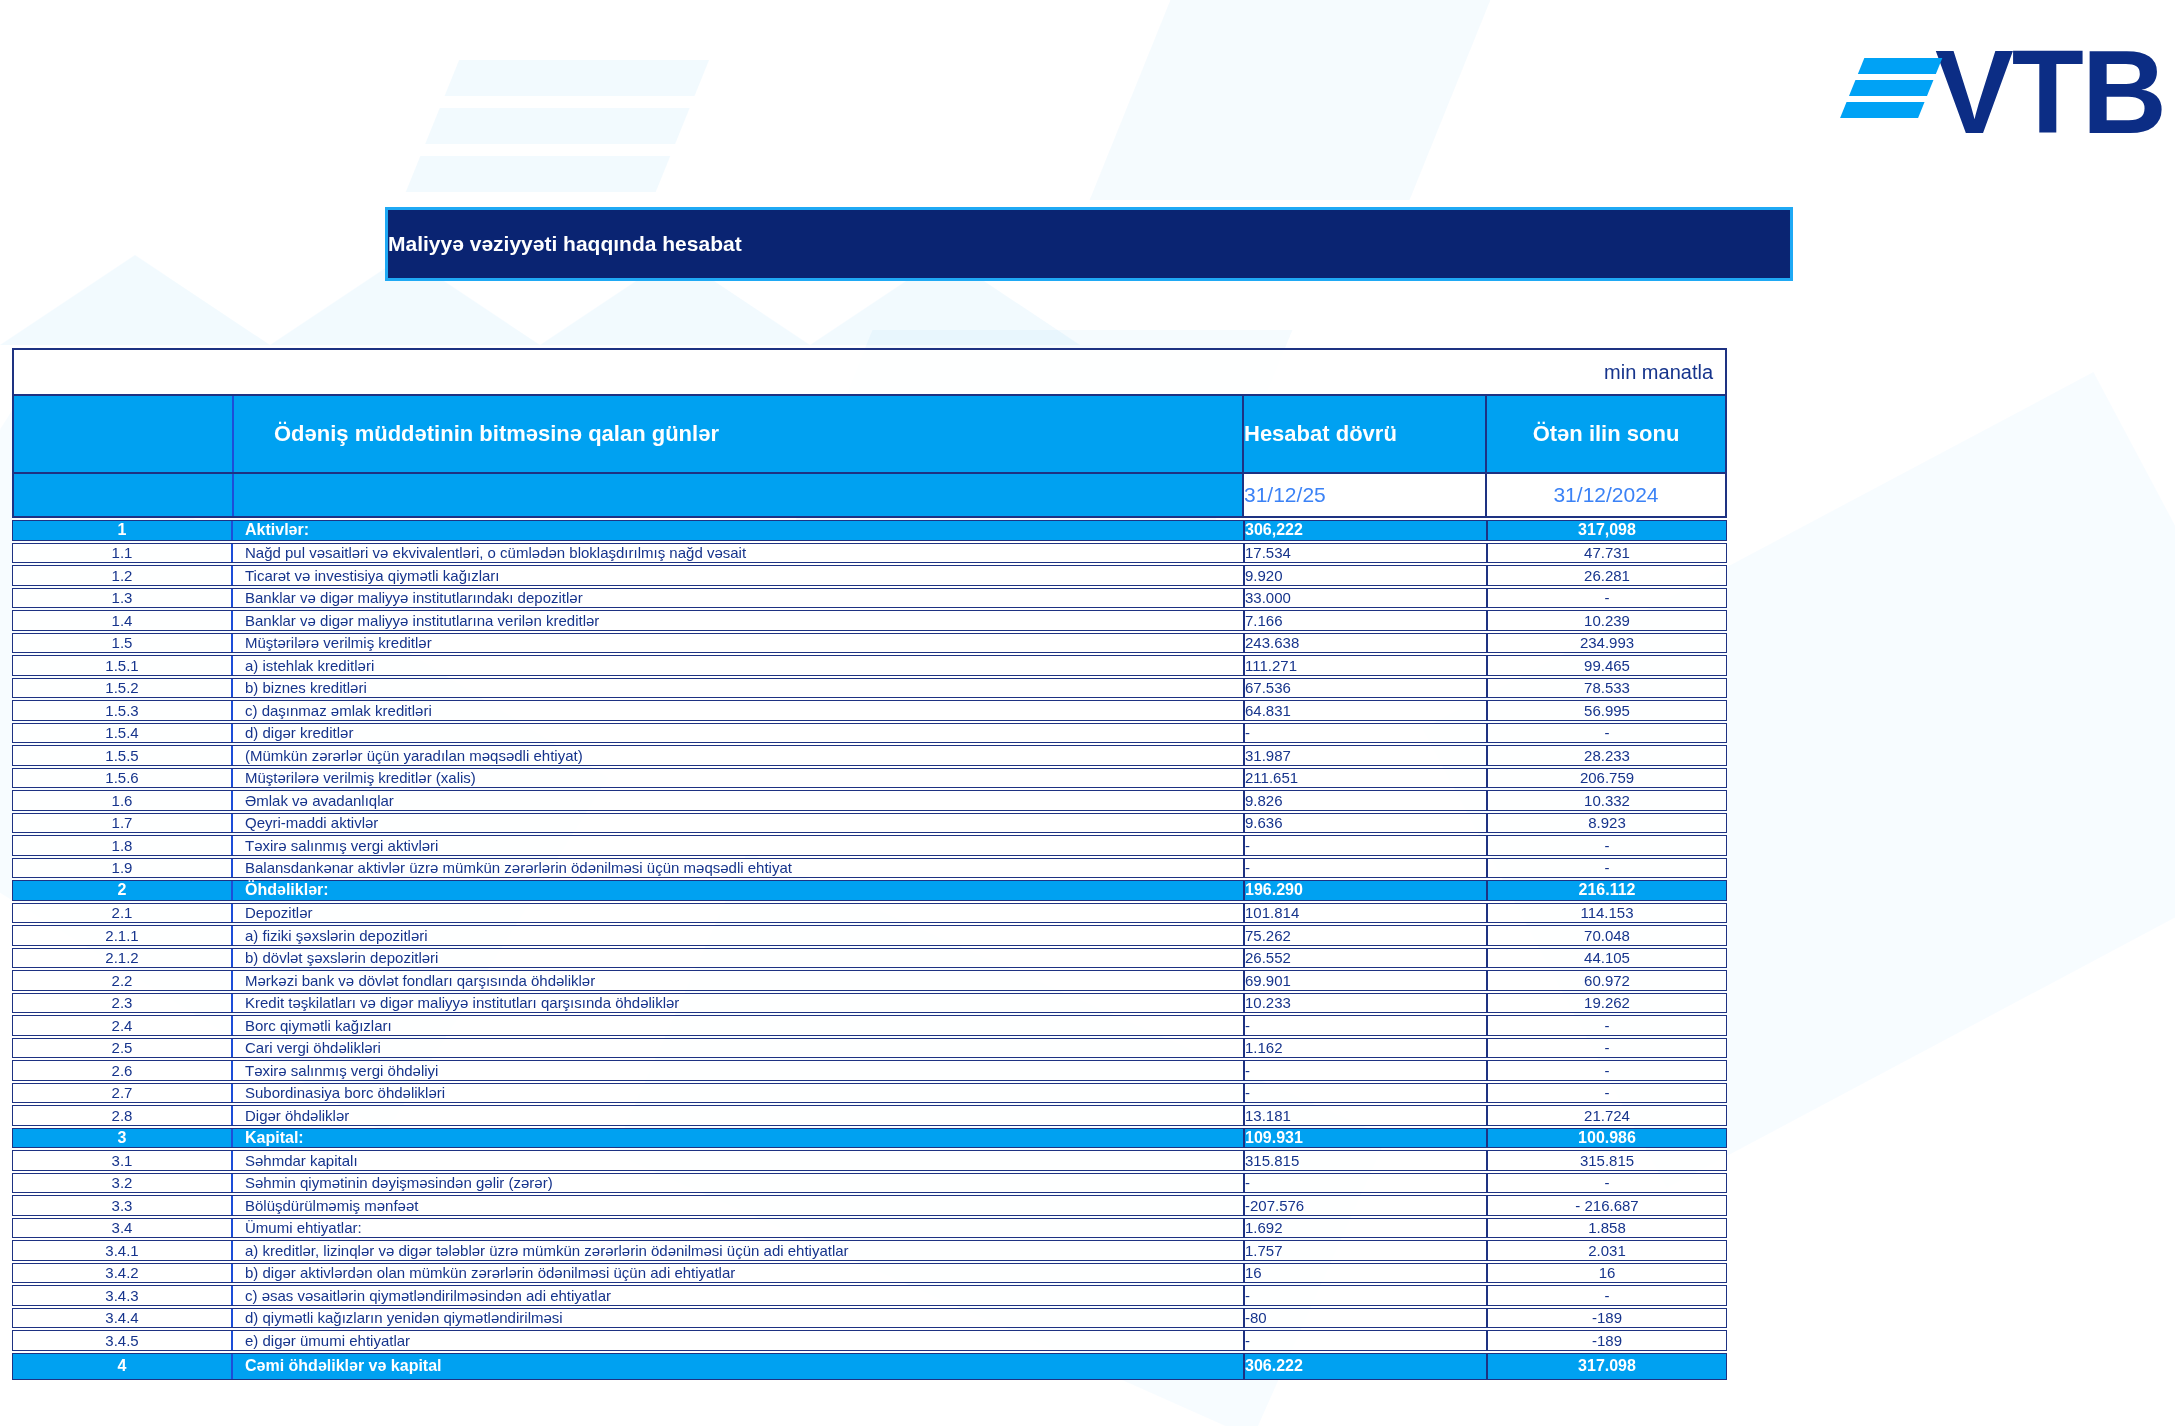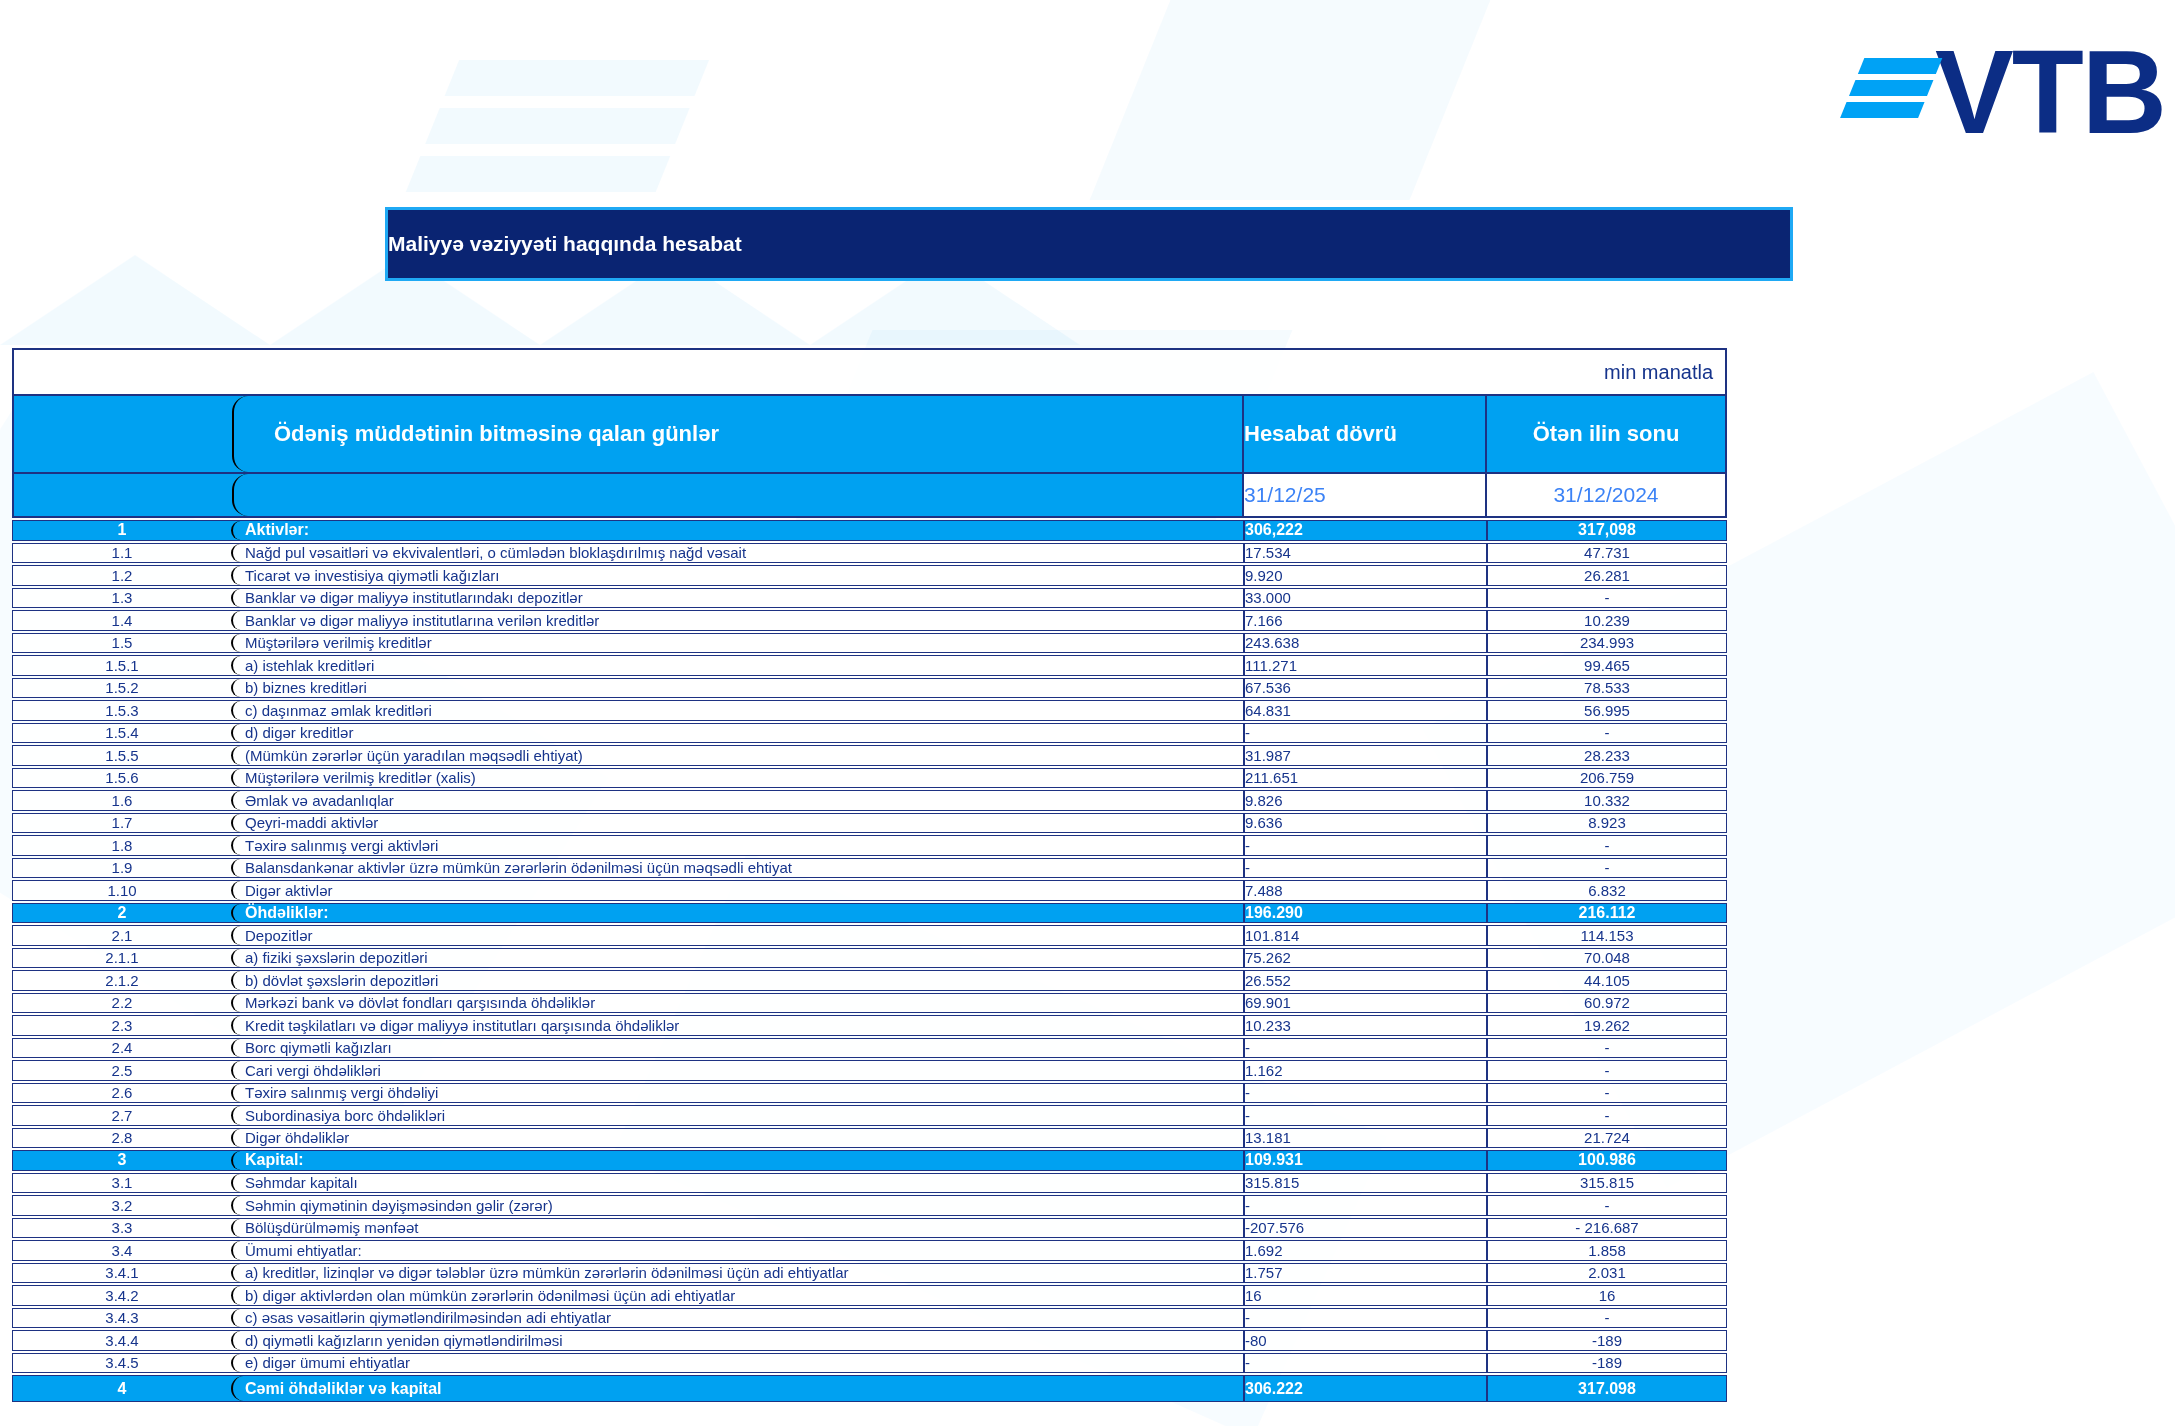--- a/index.html
+++ b/index.html
@@ -45,21 +45,21 @@
   .report { position: absolute; left: 12px; top: 348px; width: 1715px; z-index: 1; }
 
   .unit-row {
     height: 48px; background: rgba(255,255,255,0.88); border: 2px solid #1E3282;
     display: flex; align-items: center; justify-content: flex-end;
     font-size: 20px; color: #16348C; padding-right: 12px;
   }
 
   .flex-row { display: flex; align-items: stretch; }
   .c-num  { width: 218px; display: flex; align-items: center; justify-content: center; }
-  .c-label{ flex: 1; display: flex; align-items: center; padding-left: 12px; border-left: 2px solid #000000; border-radius: 16px; }
+  .c-label{ flex: 1; display: flex; align-items: center; padding-left: 12px; border-left: 2px solid #1d4ed8; }
   .c-cur  { width: 243px; display: flex; align-items: center; justify-content: flex-start; border-left: 2px solid #1E3282; }
   .c-prev { width: 240px; display: flex; align-items: center; justify-content: center; border-left: 2px solid #1E3282; }
 
   .header-row {
     height: 78px; background: #00A1F1; border: 2px solid #1E3282; border-top: none;
     color: #ffffff; font-weight: bold; font-size: 22px;
   }
   .header-row .c-label { padding-left: 40px; }
 
   .subheader-row {
@@ -232,26 +232,20 @@
     <div class="c-label">Təxirə salınmış vergi aktivləri</div>
     <div class="c-cur">-</div>
     <div class="c-prev">-</div>
   </div>
       <div class="t-row flex-row">
     <div class="c-num">1.9</div>
     <div class="c-label">Balansdankənar aktivlər üzrə mümkün zərərlərin ödənilməsi üçün məqsədli ehtiyat</div>
     <div class="c-cur">-</div>
     <div class="c-prev">-</div>
   </div>
-      <div class="t-row flex-row">
-    <div class="c-num">1.10</div>
-    <div class="c-label">Digər aktivlər</div>
-    <div class="c-cur">7.488</div>
-    <div class="c-prev">6.832</div>
-  </div>
       <div class="t-row flex-row section">
     <div class="c-num">2</div>
     <div class="c-label">Öhdəliklər:</div>
     <div class="c-cur">196.290</div>
     <div class="c-prev">216.112</div>
   </div>
       <div class="t-row flex-row">
     <div class="c-num">2.1</div>
     <div class="c-label">Depozitlər</div>
     <div class="c-cur">101.814</div>

